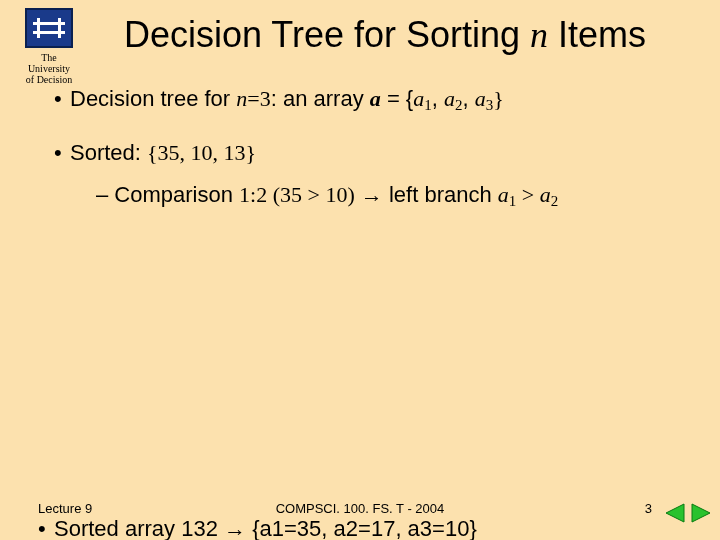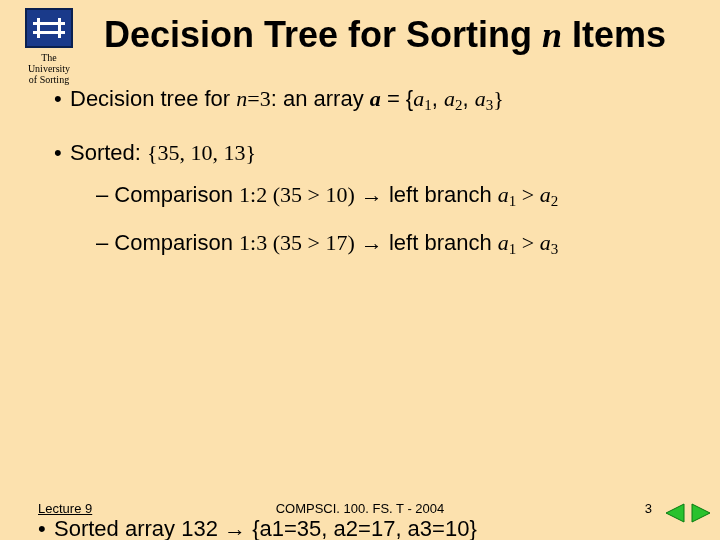--- a/index.html
+++ b/index.html
@@ -32,21 +32,21 @@
   }
   .logo-crest svg { display: block; }
   .logo-text {
     font-family: "Times New Roman", Times, serif;
     font-size: 10px;
     line-height: 11px;
     color: #000;
   }
   h1.title {
     text-align: center;
-    font-weight: bold;
+    font-weight: normal;
     font-size: 36px;
     line-height: 42px;
     padding: 14px 40px 8px 90px;
   }
   h1.title .italic { font-style: italic; font-family: "Times New Roman", Times, serif; }
   .content {
     padding: 18px 20px 0 38px;
     font-size: 22px;
     line-height: 34px;
   }
@@ -58,21 +58,21 @@
   .sublist { padding-left: 58px; }
   .sublist .item { margin-top: 8px; }
   .footer {
     position: absolute;
     bottom: 24px;
     left: 0;
     width: 100%;
     font-size: 13px;
     color: #000;
   }
-  .footer-left { position: absolute; left: 38px; bottom: 0; text-decoration: underline; }
+  .footer-left { position: absolute; left: 38px; bottom: 0; }
   .footer-center { position: absolute; left: 50%; transform: translateX(-50%); bottom: 0; }
   .footer-right { position: absolute; right: 68px; bottom: 0; }
   .nav-btns {
     position: absolute;
     right: 6px;
     bottom: 12px;
   }
   .nav-btns svg { display: inline-block; cursor: pointer; }
   .sorted-line {
     position: absolute;
@@ -91,44 +91,41 @@
     <svg width="36" height="24" viewBox="0 0 36 24">
       <rect x="2" y="6" width="32" height="3" fill="#fff"></rect>
       <rect x="2" y="15" width="32" height="3" fill="#fff"></rect>
       <rect x="6" y="2" width="3" height="20" fill="#fff"></rect>
       <rect x="27" y="2" width="3" height="20" fill="#fff"></rect>
     </svg>
   </div>
   <div class="logo-text">
     <span>The</span><br>
     <span>University</span><br>
-    <span>of Sorting</span>
+    <span>of Decision</span>
   </div>
 </div>
 
 <h1 class="title">
   <span>Decision Tree for Sorting </span><span class="italic">n</span><span> Items</span>
 </h1>
 
 <div class="content">
 
   <div class="bullet1">
     <span class="dot">•</span><span>Decision tree for </span><span class="it">n</span><span class="tm">=3</span><span>: an array </span><span class="it" style="font-weight:bold">a</span><span> = {</span><span class="it">a</span><span class="sub">1</span><span>, </span><span class="it">a</span><span class="sub">2</span><span>, </span><span class="it">a</span><span class="sub">3</span><span class="tm">}</span>
   </div>
 
   <div class="bullet1" style="margin-top:14px">
     <span class="dot">•</span><span>Sorted: </span><span class="tm">{35, 10, 13}</span>
   </div>
 
   <div class="sublist">
     <div class="item">
       – <span>Comparison </span><span class="tm">1:2  (35 &gt; 10)</span><span> → </span><span>left branch   </span><span class="it">a</span><span class="sub">1</span><span class="tm"> &gt; </span><span class="it">a</span><span class="sub">2</span>
-    </div>
-    <div class="item">
-      – <span>Comparison </span><span class="tm">1:3  (35 &gt; 17)</span><span> → </span><span>left branch   </span><span class="it">a</span><span class="sub">1</span><span class="tm"> &gt; </span><span class="it">a</span><span class="sub">3</span>
     </div>
   </div>
 
 </div>
 
 <div class="sorted-line">
   <span class="dot" style="display:inline-block;width:16px">•</span><span>Sorted array </span><span class="tm">132</span><span> → </span><span class="tm">{</span><span class="it">a</span><span class="sub">1</span><span class="tm">=35</span><span>, </span><span class="it">a</span><span class="sub">2</span><span class="tm">=17</span><span>, </span><span class="it">a</span><span class="sub">3</span><span class="tm">=10</span><span class="tm">}</span>
 </div>
 
 <div class="footer">

